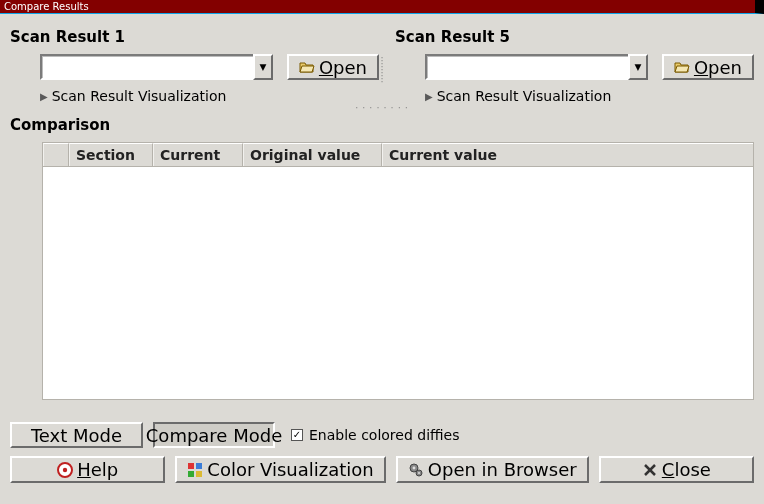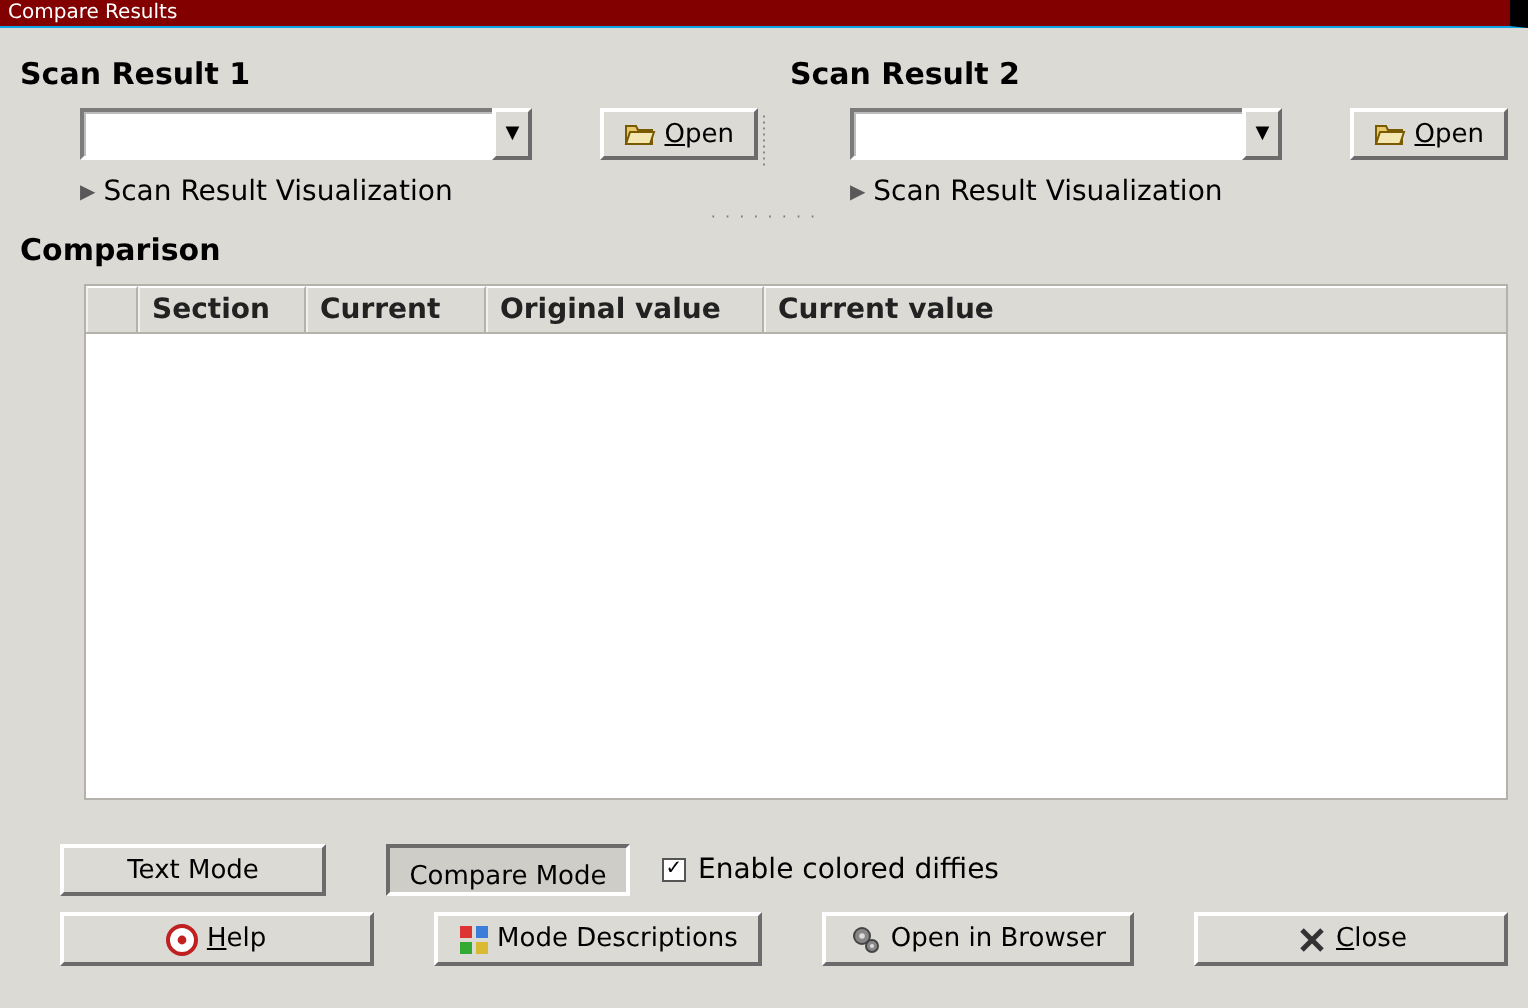--- a/index.html
+++ b/index.html
@@ -84,24 +84,23 @@
     border-left-color: #fff;
     border-right-color: #6b6b6b;
     border-bottom-color: #6b6b6b;
     background: #dcdad5;
     display: inline-flex;
     align-items: center;
     justify-content: center;
     gap: 4px;
     padding: 0 10px;
     font-family: inherit;
-    font-size: 13px;
+    font-size: 18px;
     cursor: default;
     white-space: nowrap;
-    margin-left: 20px;
   }
   .btn.active {
     border-top-color: #6b6b6b;
     border-left-color: #6b6b6b;
     border-right-color: #fff;
     border-bottom-color: #fff;
     background: #cfcdc7;
     align-items: flex-end;
   }
   .expander {
@@ -230,21 +229,21 @@
       </div>
       <div class="expander">
         <span class="tri">▶</span>
         <span>Scan Result Visualization</span>
       </div>
     </div>
 
     <div class="dot-v">·<br>·<br>·<br>·<br>·<br>·<br>·<br>·<br>·</div>
 
     <div class="col" style="padding-left:10px">
-      <div class="section-title">Scan Result 2</div>
+      <div class="section-title">Scan Result 5</div>
       <div class="row1">
         <div class="combo">
           <input type="text" value="" style="">
           <div class="arrowbtn">
             <span>▼</span>
           </div>
         </div>
         <div class="btn">
           <svg class="icon" viewBox="0 0 16 16">
             <path d="M1 4 h5 l1 2 h7 v7 h-13 z" fill="#e8c96a" stroke="#7a5a00" stroke-width="1"></path>
@@ -297,21 +296,21 @@
       </svg>
       <span><span class="mnemonic">H</span><span>elp</span></span>
     </div>
     <div class="btn">
       <svg class="icon" viewBox="0 0 16 16">
         <rect x="1" y="1" width="6" height="6" fill="#d33"></rect>
           <rect x="9" y="1" width="6" height="6" fill="#3b7dd8"></rect>
         <rect x="1" y="9" width="6" height="6" fill="#3a3"></rect>
           <rect x="9" y="9" width="6" height="6" fill="#dbba33"></rect>
       </svg>
-      <span>Mode Descriptions</span>
+      <span>Color Visualization</span>
     </div>
     <div class="btn">
       <svg class="icon" viewBox="0 0 16 16">
         <circle cx="6" cy="6" r="4" fill="#888" stroke="#444"></circle>
         <circle cx="6" cy="6" r="1.4" fill="#ddd"></circle>
         <circle cx="11" cy="11" r="3" fill="#888" stroke="#444"></circle>
         <circle cx="11" cy="11" r="1" fill="#ddd"></circle>
       </svg>
       <span>Open in Browser</span>
     </div>

